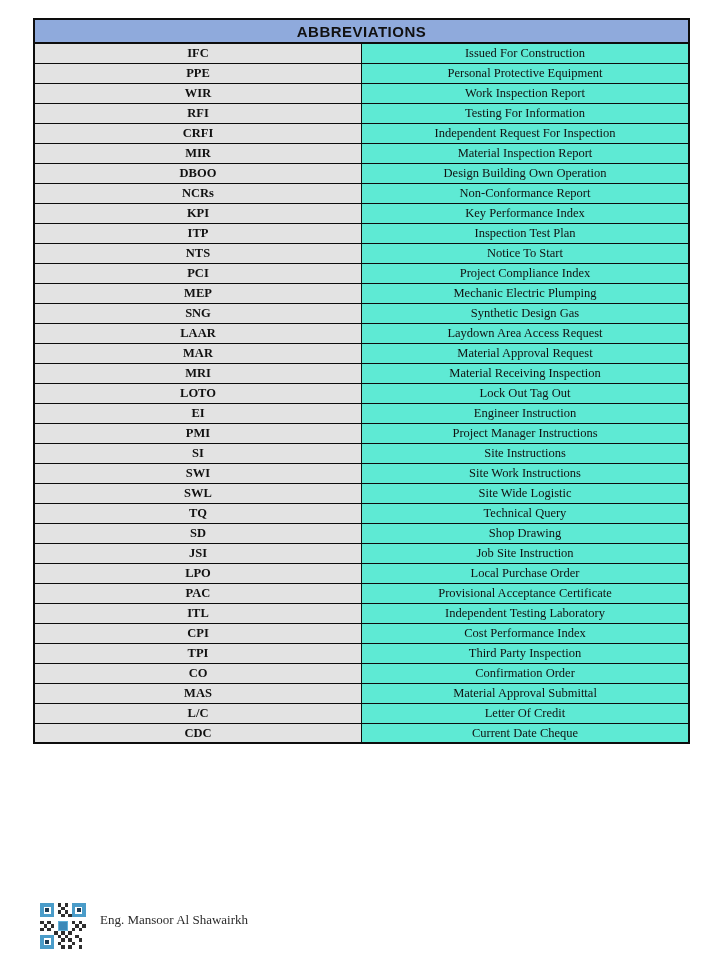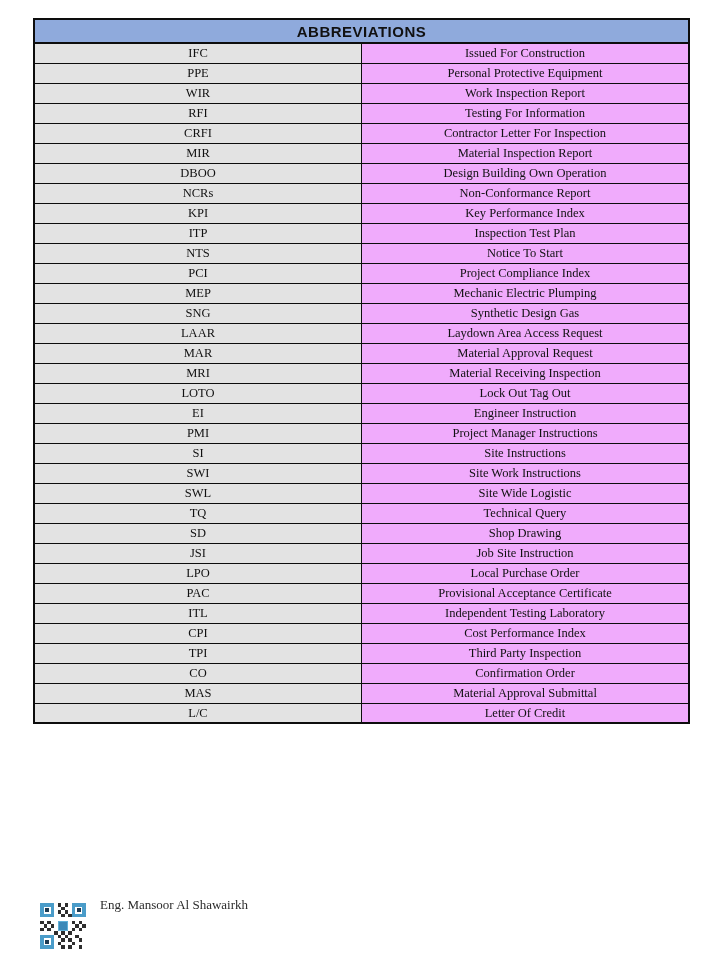--- a/index.html
+++ b/index.html
@@ -31,29 +31,29 @@
     height:20px;
     border:1px solid var(--border-color);
     font-size:12.5px;line-height:1;
     text-align:center;vertical-align:middle;
     padding:1px 4px;
     overflow:hidden;white-space:nowrap;
   }
   td.abbr-cell{
     width:147px;
     background:var(--abbr-col-bg);
-    font-weight:normal;
+    font-weight:bold;
     border-right:2.5px solid var(--border-color);
   }
   td.meaning-cell{
-    background:#f0abfc;
+    background:#5eead4;
   }
   .footer{
     position:absolute;left:40px;top:903px;
-    display:flex;align-items:flex-start;gap:14px;
+    display:flex;align-items:center;gap:14px;
   }
   .qr{width:46px;height:46px;flex:0 0 auto;}
   .author{
     font-family:"Liberation Serif","DejaVu Serif",serif;
     font-size:13px;color:#2b2b2b;white-space:nowrap;
     transform:translateY(-6px);
   }
 </style>
 </head>
 <body>
@@ -82,21 +82,21 @@
     <td class="meaning-cell">Work Inspection Report</td>
   </tr>
 
   <tr>
     <td class="abbr-cell">RFI</td>
     <td class="meaning-cell">Testing For Information</td>
   </tr>
 
   <tr>
     <td class="abbr-cell">CRFI</td>
-    <td class="meaning-cell">Contractor Letter For Inspection</td>
+    <td class="meaning-cell">Independent Request For Inspection</td>
   </tr>
 
   <tr>
     <td class="abbr-cell">MIR</td>
     <td class="meaning-cell">Material Inspection Report</td>
   </tr>
 
   <tr>
     <td class="abbr-cell">DBOO</td>
     <td class="meaning-cell">Design Building Own Operation</td>
@@ -233,20 +233,24 @@
   <tr>
     <td class="abbr-cell">MAS</td>
     <td class="meaning-cell">Material Approval Submittal</td>
   </tr>
 
   <tr>
     <td class="abbr-cell">L/C</td>
     <td class="meaning-cell">Letter Of Credit</td>
   </tr>
 
+  <tr>
+    <td class="abbr-cell">CDC</td>
+    <td class="meaning-cell">Current Date Cheque</td>
+  </tr>
 </tbody>
   </table>
 
   <div class="footer">
     <svg class="qr" viewBox="0 0 13 13" xmlns="http://www.w3.org/2000/svg" shape-rendering="crispEdges">
       <rect x="0" y="0" width="13" height="13" fill="#ffffff"></rect>
 
       <rect x="0" y="0" width="4" height="4" fill="#4a9cc9"></rect>
       <rect x="1" y="1" width="2" height="2" fill="#ffffff"></rect>
       <rect x="1.5" y="1.5" width="1" height="1" fill="#1d3a52"></rect>

